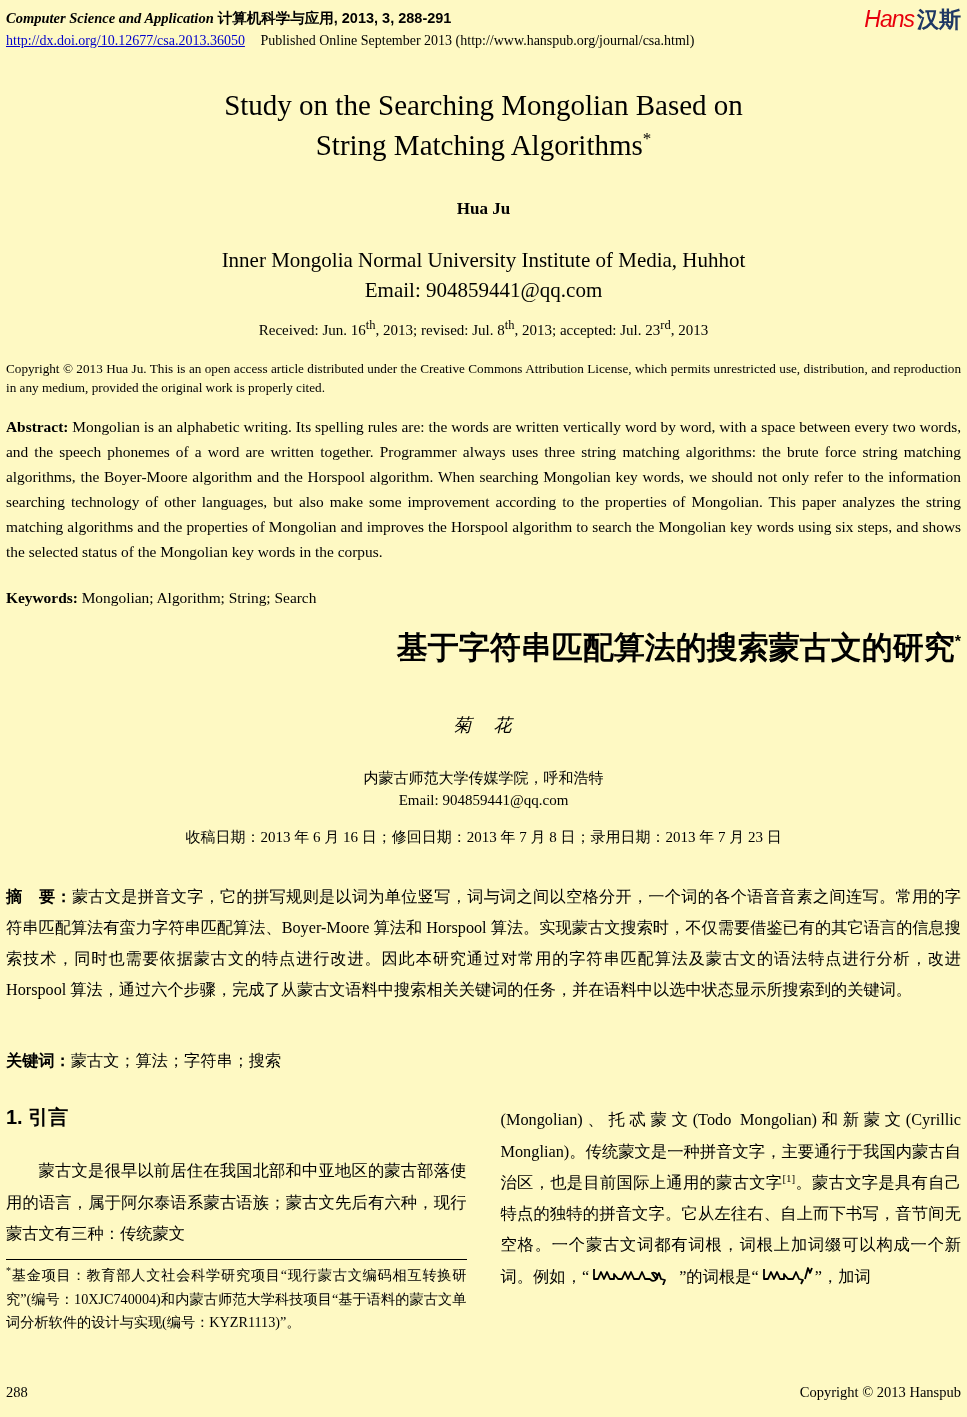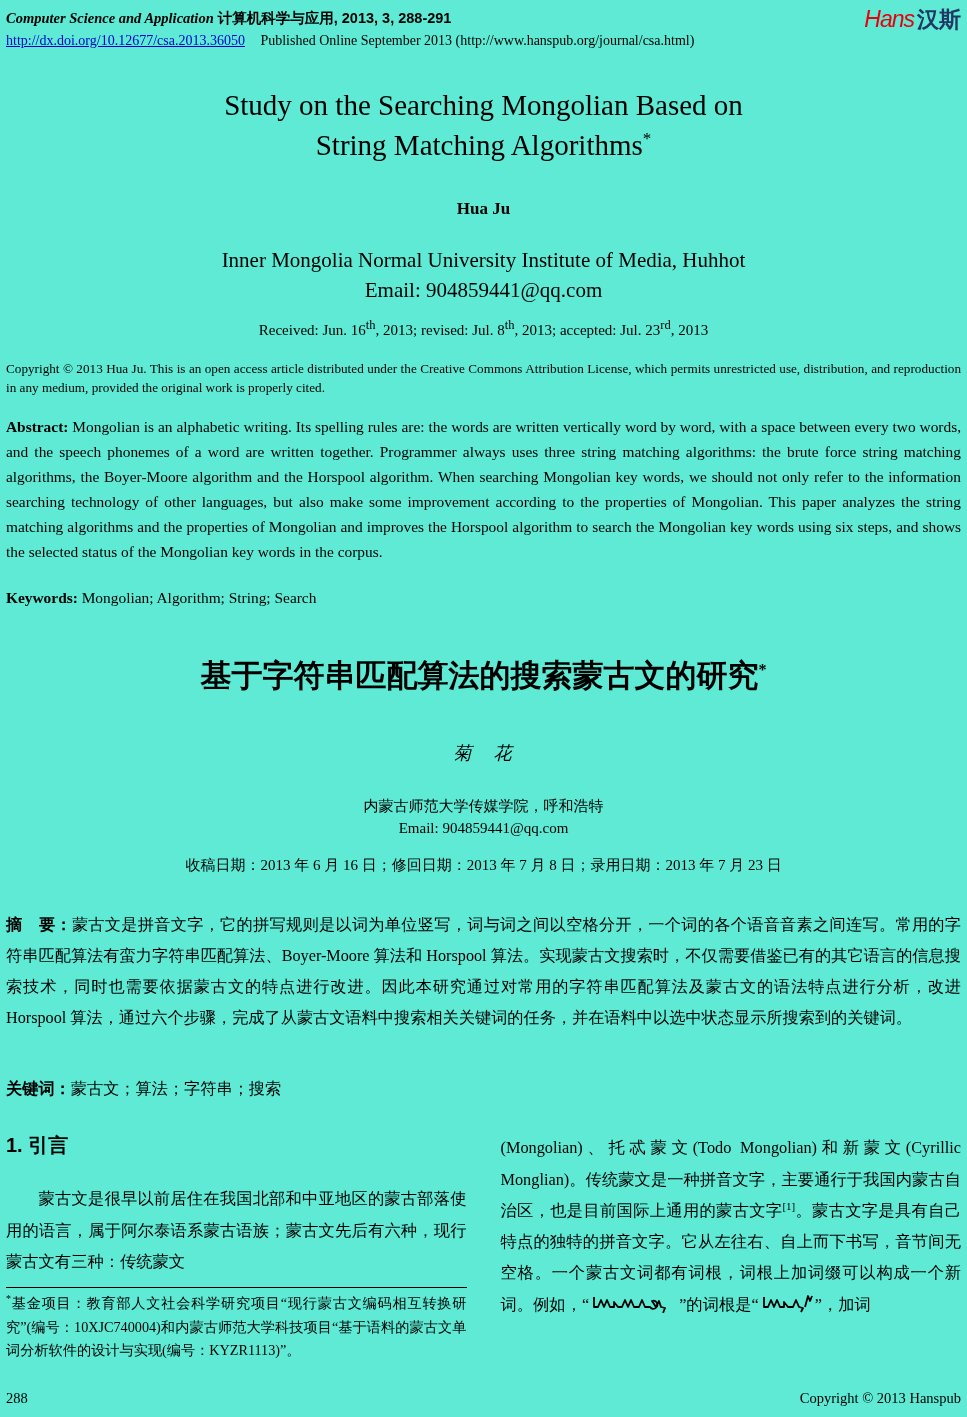--- a/index.html
+++ b/index.html
@@ -1,17 +1,17 @@
 <!DOCTYPE html>
 <html><head>
 <meta charset="utf-8">
 <style>
   html,body{margin:0;padding:0;background:#ffffff;}
   body{font-family:"Liberation Serif","DejaVu Serif",serif;color:#000;}
-  .page{position:relative;width:967px;height:1417px;margin:0 auto;background:#5eead4;
+  .page{position:relative;width:967px;height:1417px;margin:0 auto;background:#fef9c3;
         box-sizing:border-box;padding:8px 6px 16px 6px;overflow:hidden;}
 
   
   .hdr-line1{display:flex;justify-content:space-between;align-items:flex-start;line-height:1.25;}
   .journal-en{font-weight:bold;font-style:italic;font-size:14.5px;}
   .journal-zh{font-weight:bold;font-size:14.5px;font-family:"Liberation Sans",sans-serif;}
   .logo{white-space:nowrap;line-height:1;}
   .logo-hans{font-family:"Liberation Sans",sans-serif;font-weight:400;font-style:italic;font-size:23px;letter-spacing:-1px;}
   .logo-zh{font-family:"Liberation Sans",sans-serif;font-weight:900;font-size:22px;margin-left:3px;}
   .hdr-line2{font-size:14px;margin-top:2px;}
@@ -24,22 +24,22 @@
   .author-en{margin-top:34px;text-align:center;font-weight:bold;font-size:17px;}
   .affil-en{margin-top:26px;text-align:center;font-size:21px;line-height:1.45;}
   .received{margin-top:16px;text-align:center;font-size:15px;}
   sup{line-height:0;}
   .copyright-note{margin-top:20px;font-size:13.2px;line-height:1.45;text-align:justify;}
   .abstract{margin-top:18px;font-size:15.4px;line-height:1.62;text-align:justify;}
   .lbl-b{font-weight:bold;text-align:right;}
   .keywords-en{margin-top:24px;font-size:15.4px;}
 
   
-  .title-zh{margin-top:48px;text-align:center;font-weight:bold;font-size:31px;
-            font-family:Liberation Serif, serif;}
+  .title-zh{margin-top:20px;text-align:right;font-weight:bold;font-size:31px;
+            font-family:Liberation Sans, sans-serif;}
   .title-zh sup{font-size:16px;}
   .author-zh{margin-top:44px;text-align:center;font-size:18px;font-style:italic;letter-spacing:2px;}
   .affil-zh{margin-top:30px;text-align:center;font-size:15px;line-height:1.5;}
   .dates-zh{margin-top:16px;text-align:center;font-size:15px;}
   .abstract-zh{margin-top:34px;font-size:16.2px;line-height:1.92;text-align:justify;}
   .zh-lbl{font-weight:bold;font-family:"Liberation Sans","DejaVu Sans",sans-serif;}
   .keywords-zh{margin-top:44px;font-size:16.2px;}
 
   
   .columns{margin-top:32px;display:flex;gap:34px;}
@@ -53,21 +53,21 @@
   
   .footnote{margin-top:10px;}
   .footnote-rule{border:none;border-top:1.5px solid #000;margin:0 0 4px 0;width:100%;}
   .footnote-text{font-size:14.2px;line-height:1.65;text-align:justify;}
   .footnote-text sup{font-size:10px;}
 
   
   .mong{display:inline-block;vertical-align:-3px;margin:0 2px;}
 
   
-  .footer{position:absolute;left:6px;right:6px;bottom:10px;display:flex;
+  .footer{position:absolute;left:6px;right:6px;bottom:16px;display:flex;
           justify-content:space-between;font-size:14.5px;}
 </style>
 </head>
 <body>
 
 <div class="page">
 
   <div class="hdr-line1">
     <span>
       <span class="journal-en">Computer Science and Application</span>

